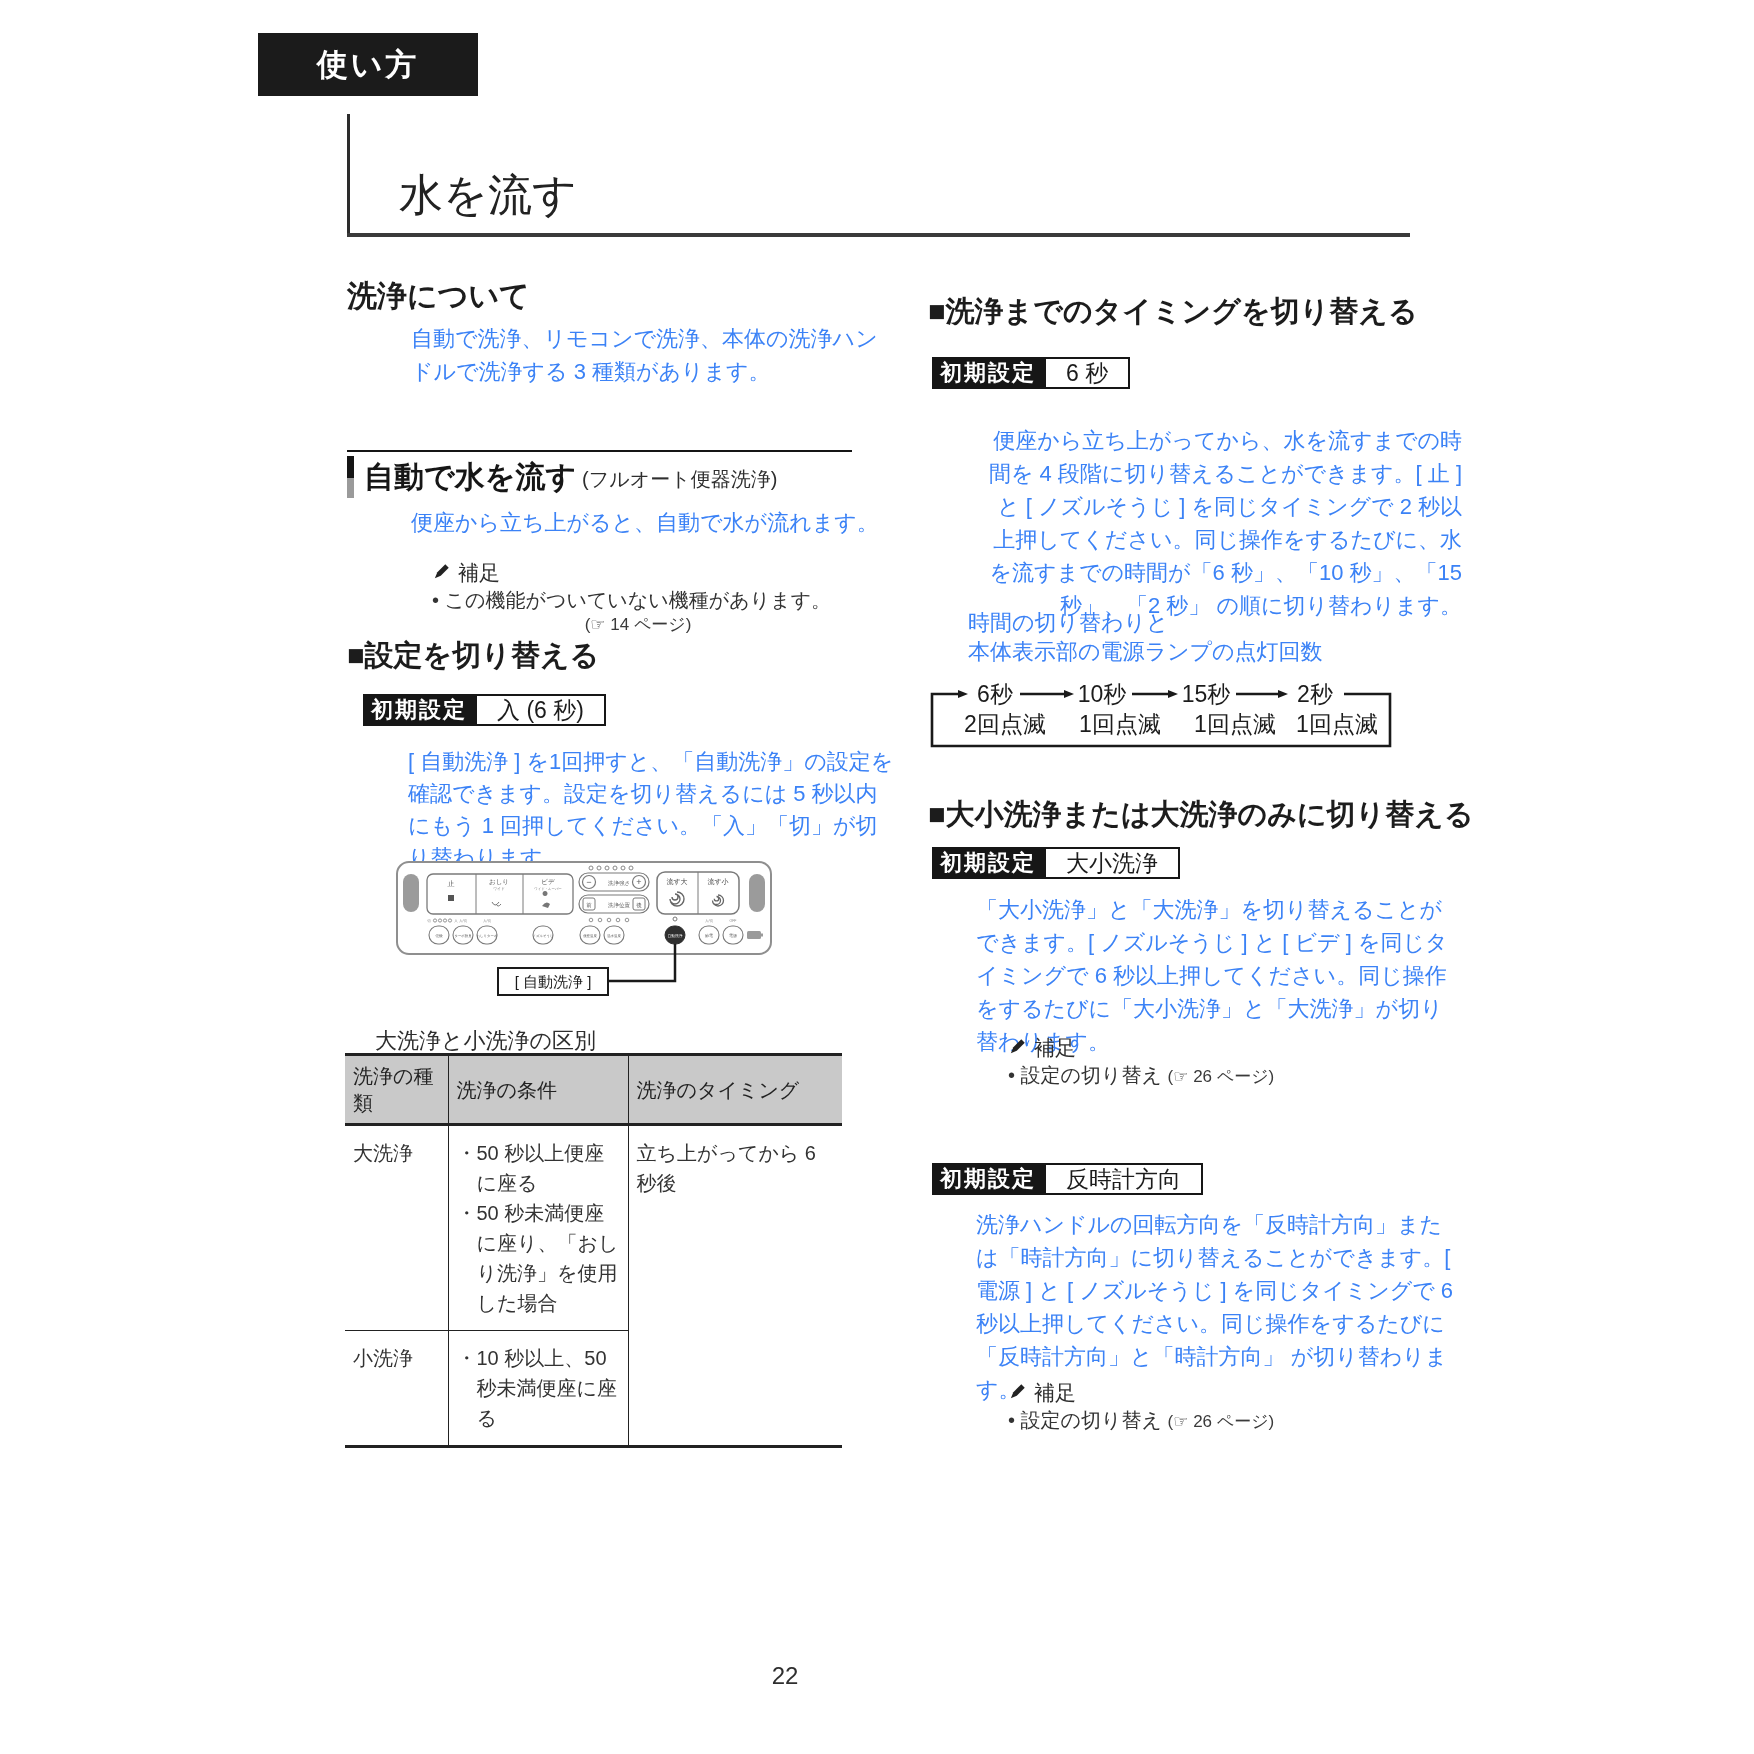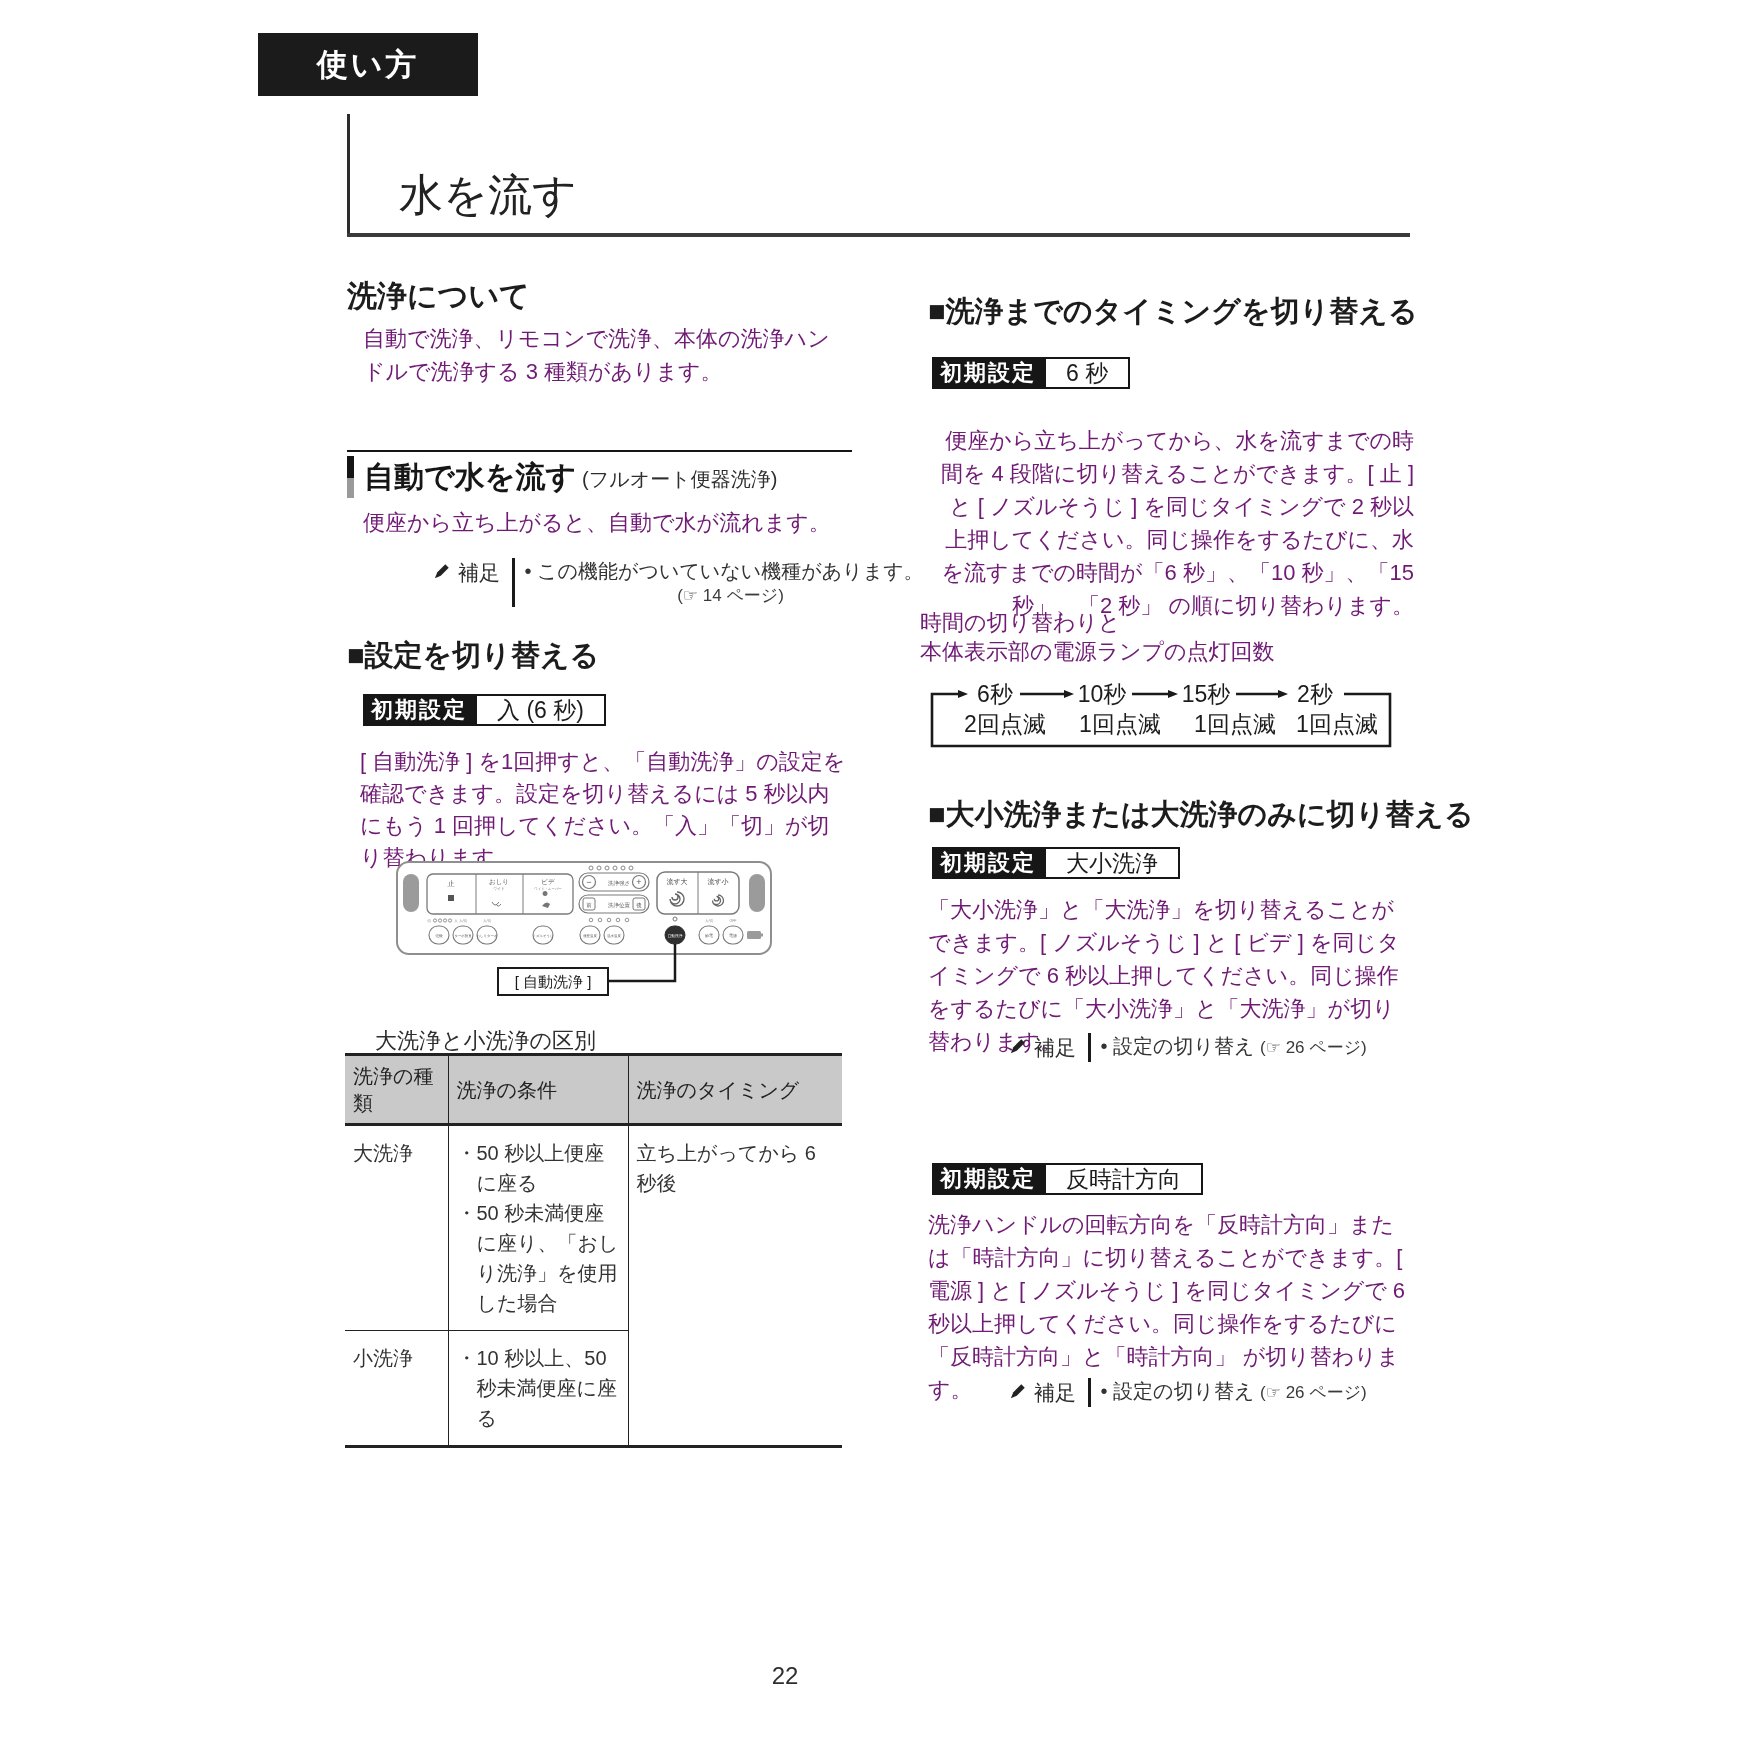--- a/index.html
+++ b/index.html
@@ -13,34 +13,34 @@
     left:258px;top:33px;width:220px;height:63px;background:#1b1b1b;color:#fff;
     display:flex;align-items:center;justify-content:center;
     font-size:31px;font-weight:700;letter-spacing:3px;
   }
   .title-vline{left:347px;top:114px;width:3px;height:122px;background:#2c2c2c;}
   .page-title{left:364px;top:166px;font-size:44px;font-weight:500;color:#222;margin-left:35px;}
   .title-rule{left:347px;top:233px;width:1063px;height:4px;background:#3a3a3a;}
   
   .h2{font-size:30px;font-weight:600;color:#1d1d1d;}
   .hsq{font-size:29px;font-weight:700;color:#1c1c1c;}
-  .body-txt{font-size:22px;line-height:33px;color:#701a75;}
+  .body-txt{font-size:22px;line-height:33px;color:#3b82f6;margin-left:48px;}
   
   .sec{left:347px;top:450px;width:505px;border-top:2px solid #151515;padding-top:4px;display:flex;align-items:flex-start;}
   .sec-bar{width:7px;height:42px;background:linear-gradient(#151515 0 52%,#9a9a9a 52% 100%);margin-right:10px;}
   .sec-title{font-size:30px;font-weight:700;color:#161616;line-height:42px;}
   .sec-sub{font-size:20px;font-weight:400;color:#2e2e2e;margin-left:6px;}
   
   .default-row{display:flex;align-items:flex-start;}
   .badge{background:#161616;color:#fff;font-size:22px;font-weight:700;width:112px;height:32px;
          display:flex;align-items:center;justify-content:center;letter-spacing:2px;flex:0 0 auto;}
   .badge-value{border:2.5px solid #161616;background:#fff;display:flex;align-items:center;
          padding:0 20px;font-size:23px;color:#1c1c1c;box-sizing:border-box;height:32px;}
   
-  .note{display:flex;align-items:stretch;color:#333;}
+  .note{display:flex;align-items:stretch;color:#333;flex-direction:column;}
   .note-head{display:flex;align-items:flex-start;gap:7px;font-size:21px;padding-top:1px;color:#2e2e2e;}
   .note-bar{width:2.5px;background:#1a1a1a;margin:0 10px 0 12px;}
   .note-line1{font-size:20px;line-height:26px;}
   .note-ref{font-size:17px;color:#3a3a3a;}
   .pencil{width:19px;height:19px;margin-top:3px;}
   
   .table-title{font-size:22px;color:#2e2e2e;}
   table.wash{border-collapse:collapse;width:497px;border-top:3px solid #222;border-bottom:3px solid #222;}
   table.wash th{background:#c9c9c9;font-weight:400;font-size:20px;text-align:left;
       padding:7px 8px 6px 8px;border-bottom:3px solid #222;color:#222;}

